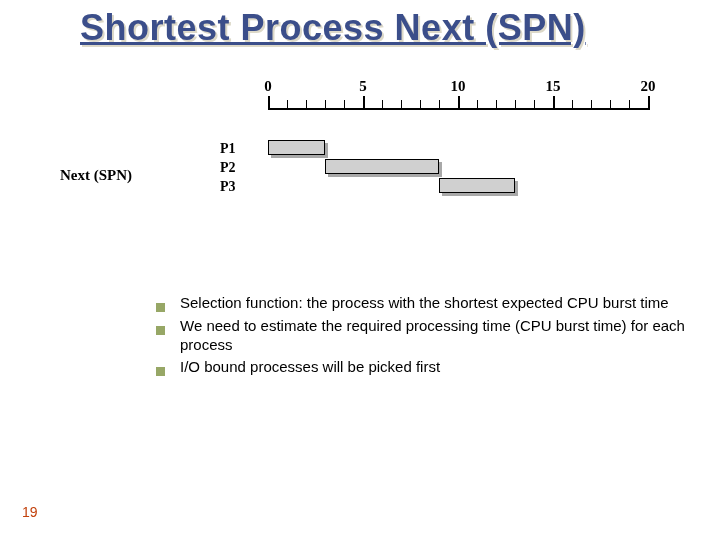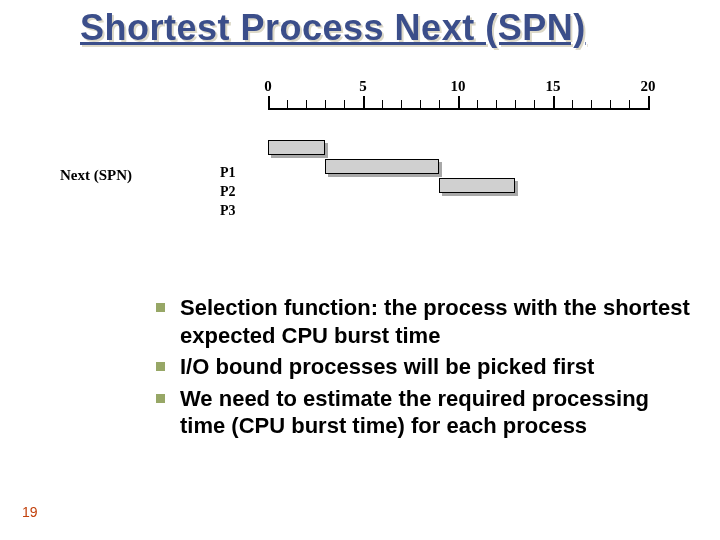--- a/index.html
+++ b/index.html
@@ -85,43 +85,42 @@
   }
   .row-label {
     position: absolute;
     left: 0;
     top: 1px;
     width: 40px;
     font-family: "Times New Roman", Times, serif;
     font-size: 14px;
     font-weight: bold;
     color: #000;
-    margin-top: 24px;
   }
   .bar {
     position: absolute;
     top: 0;
     height: 15px;
     background: #d0d0d0;
     border: 1px solid #000;
     box-shadow: 3px 3px 0 0 #a8a8a8;
     box-sizing: border-box;
   }
   
   .bullets {
     position: absolute;
     top: 278px;
     left: 110px;
     right: 30px;
   }
   .bullets li {
     list-style: none;
     position: relative;
-    font-size: 22px;
-    font-weight: bold;
+    font-size: 15px;
+    font-weight: normal;
     color: #000;
     line-height: 1.25;
     margin-bottom: 4px;
     padding-left: 30px;
   }
   .bullets li::before {
     content: "";
     position: absolute;
     left: 6px;
     top: 9px;
@@ -187,17 +186,17 @@
     <div class="bar" style="left: 105px; width: 114px;"></div>
   </div>
   <div class="row">
     <span class="row-label">P3</span>
     <div class="bar" style="left: 219px; width: 76px;"></div>
   </div>
 </div>
 
 <ul class="bullets">
   <li>Selection function: the process with the shortest expected CPU burst time</li>
+  <li>We need to estimate the required processing time (CPU burst time) for each process</li>
   <li>I/O bound processes will be picked first</li>
-  <li>We need to estimate the required processing time (CPU burst time) for each process</li>
 </ul>
 
 <div class="page-num">19</div>
 
 </body></html>

